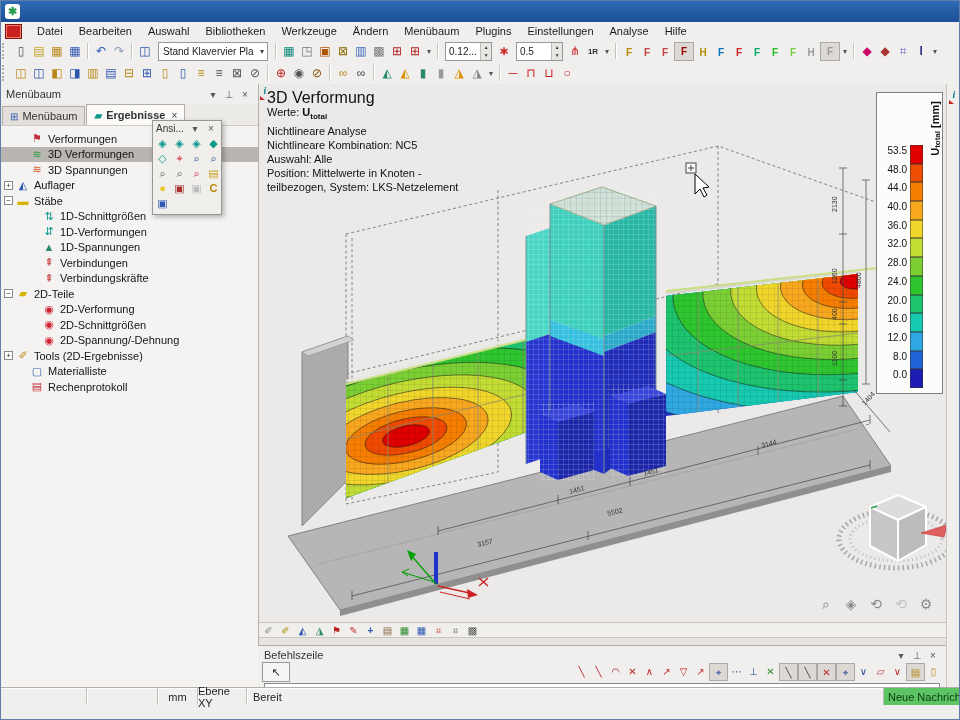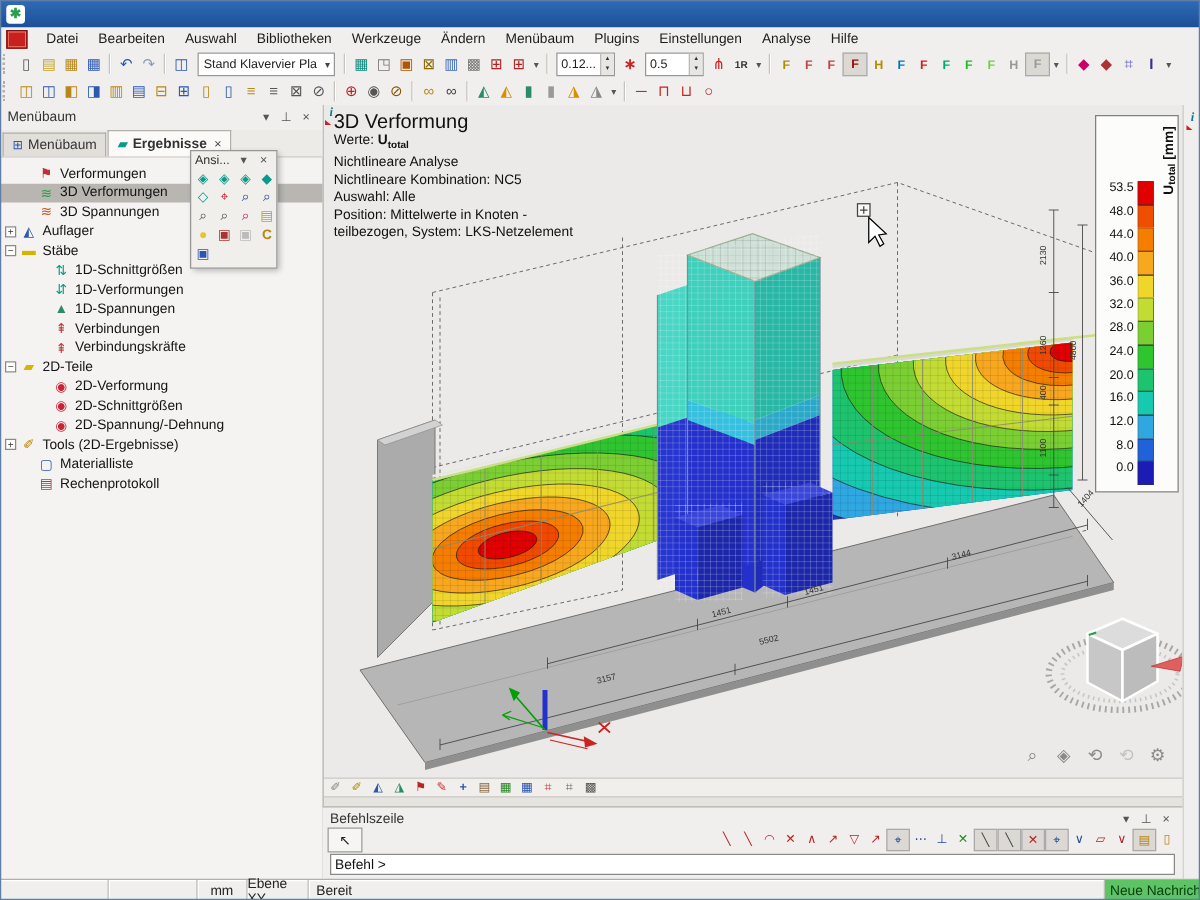--- a/index.html
+++ b/index.html
@@ -88,21 +88,21 @@
   .cmdh{height:15px;display:flex;align-items:flex-end;padding:0 6px;color:#333}
   .cmdrow{height:22px;display:flex;align-items:center;padding:0 4px}
   .cmdbtn{width:26px;height:18px;border:1px solid #9a9a9a;background:#f6f5f3;display:flex;align-items:center;
     justify-content:center;font-size:11px;color:#222}
   #snapicons{margin-left:auto;display:flex}
   #snapicons .ticn{width:17px;height:16px;font-size:10px}
   .cmdinput{margin:0 6px;height:15px;background:#fff;border:1px solid #8a8a8a;display:flex;align-items:center;
     padding-left:3px;font-size:11px;color:#111}
 
   
-  #status{position:absolute;left:0;top:703px;width:960px;height:17px;background:#f0efee;
+  #status{position:absolute;left:0;top:687px;width:960px;height:17px;background:#f0efee;
     border-top:1px solid #b2afab;display:flex;align-items:stretch;z-index:3}
   .scell{border-right:1px solid #c2bfbb;box-shadow:inset 1px 1px 0 #fff;display:flex;align-items:center;
     justify-content:center;font-size:11px;color:#222}
   .scell.s1{width:86px}.scell.s2{width:70px}.scell.s3{width:39px}.scell.s4{width:48px}
   .scell.s5{flex:1;justify-content:flex-start;padding-left:6px}
   .sbadge{width:72px;background:#5dc464;color:#083a10;display:flex;align-items:center;padding-left:4px;
     white-space:nowrap;overflow:hidden;font-size:11px}
 
   
   #gutter{position:absolute;left:946px;top:84px;width:14px;height:619px;background:#f0efee;

